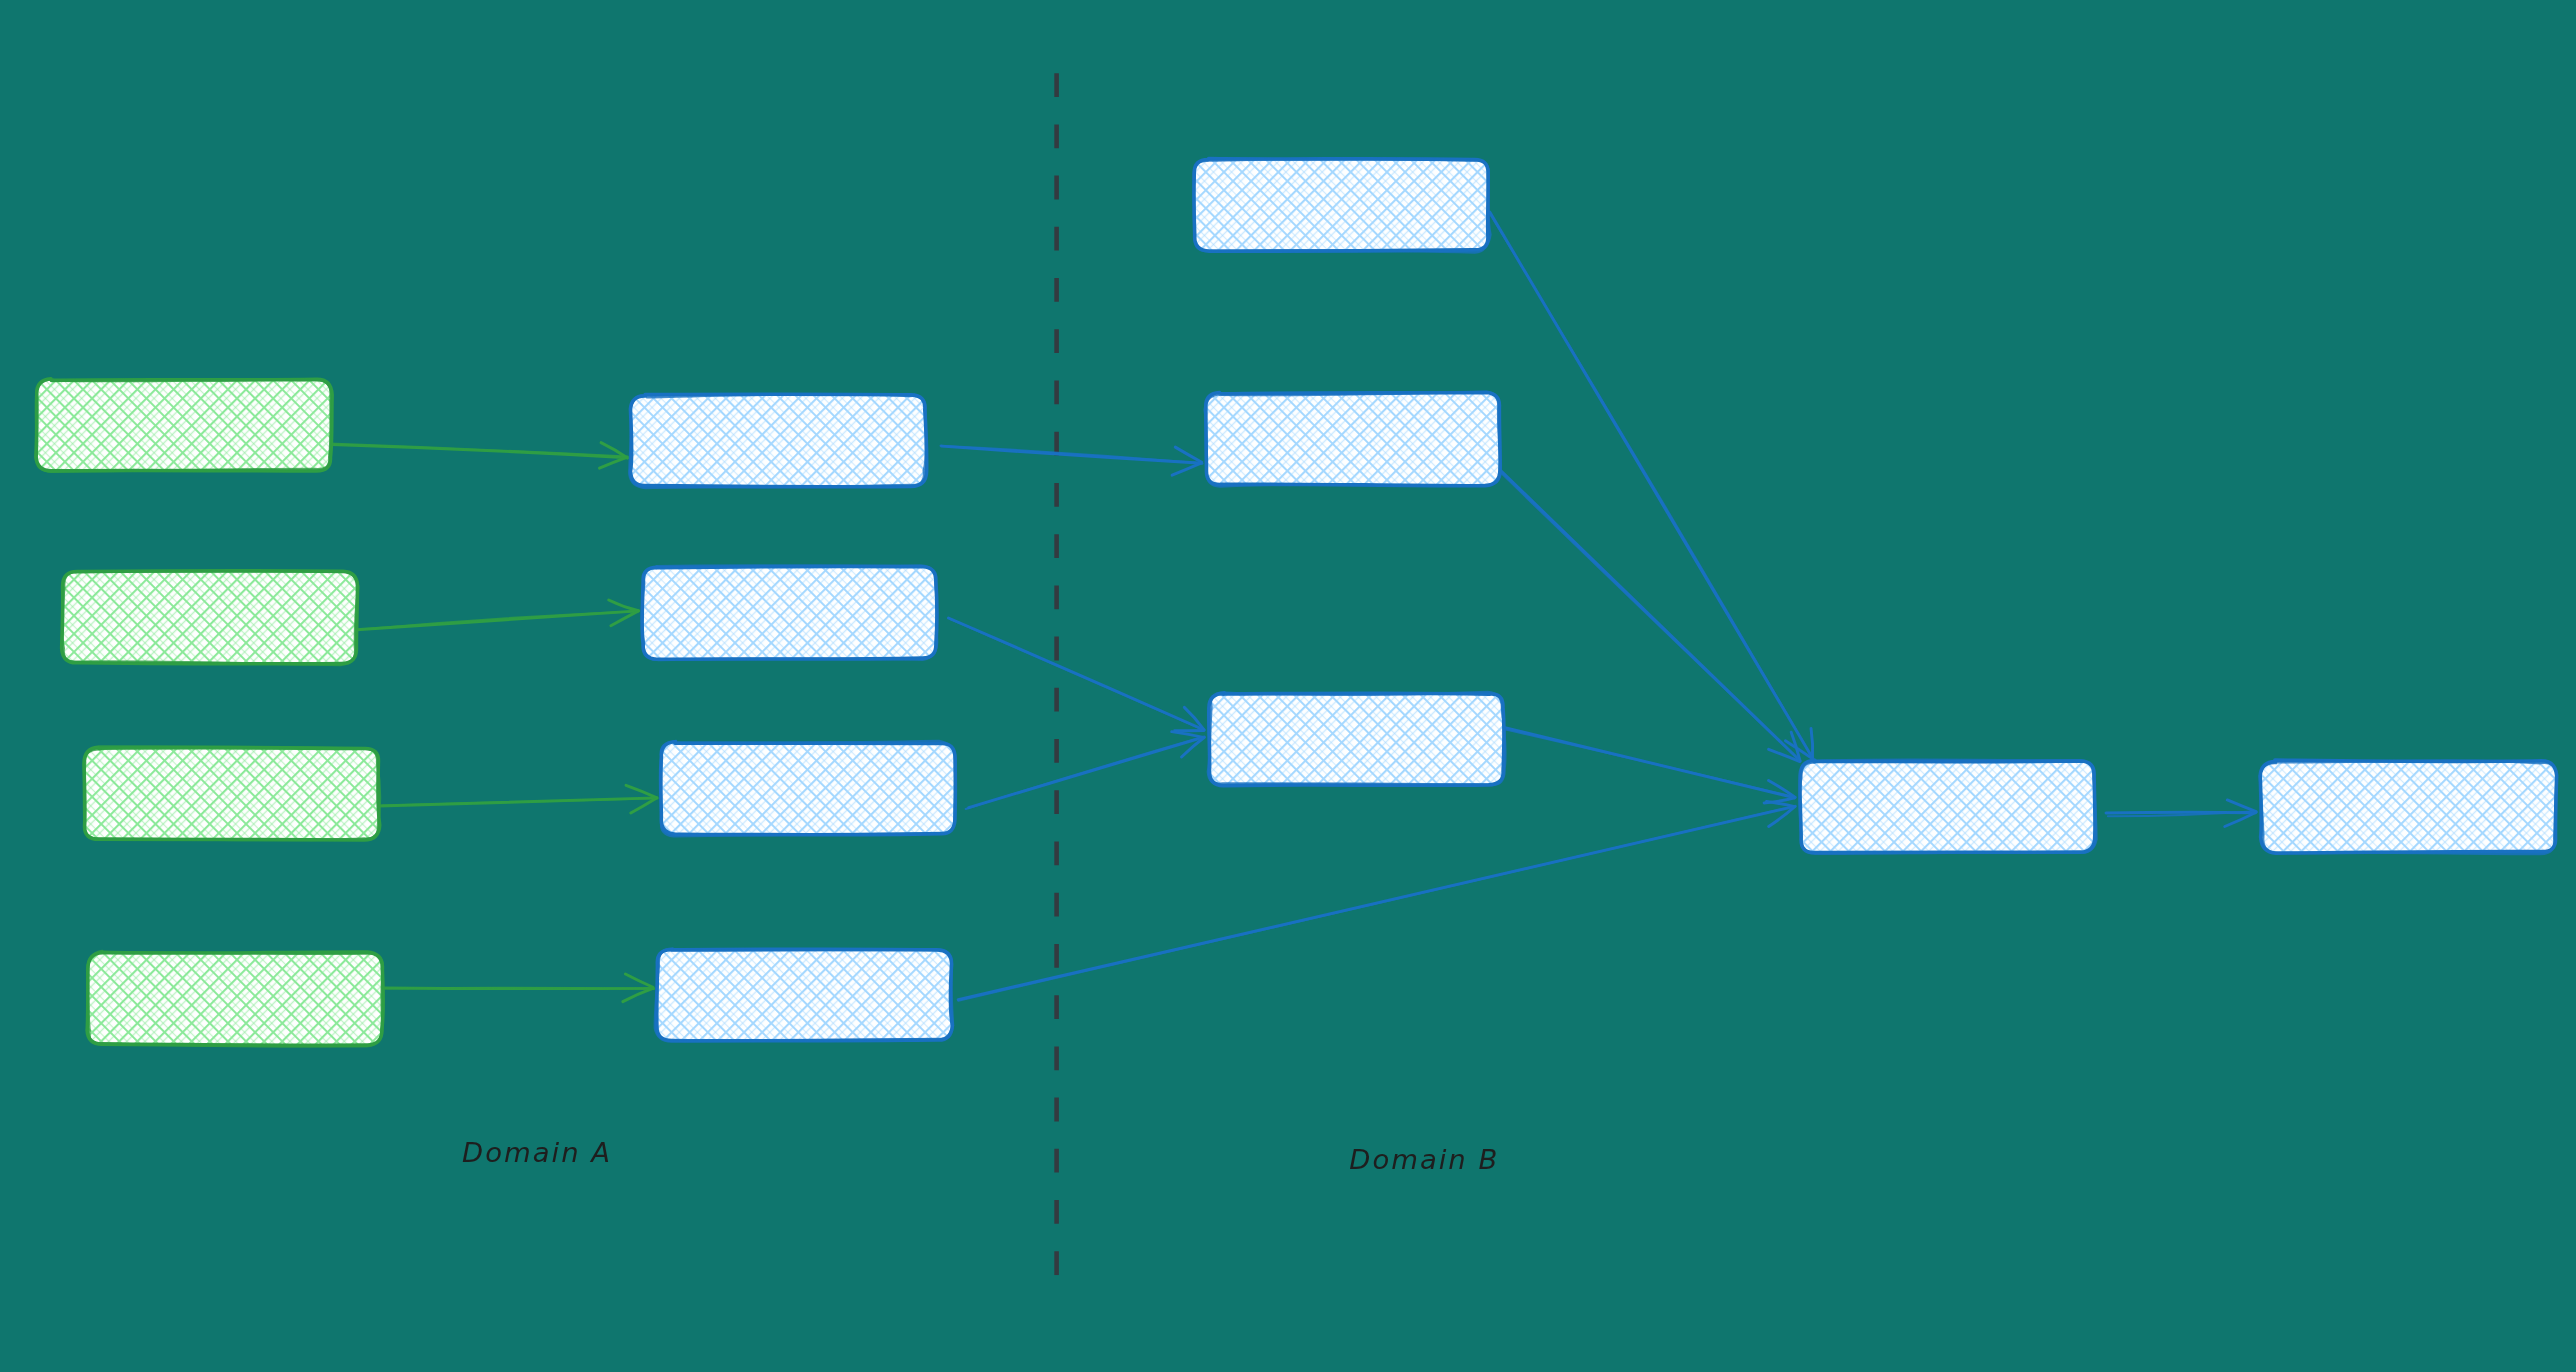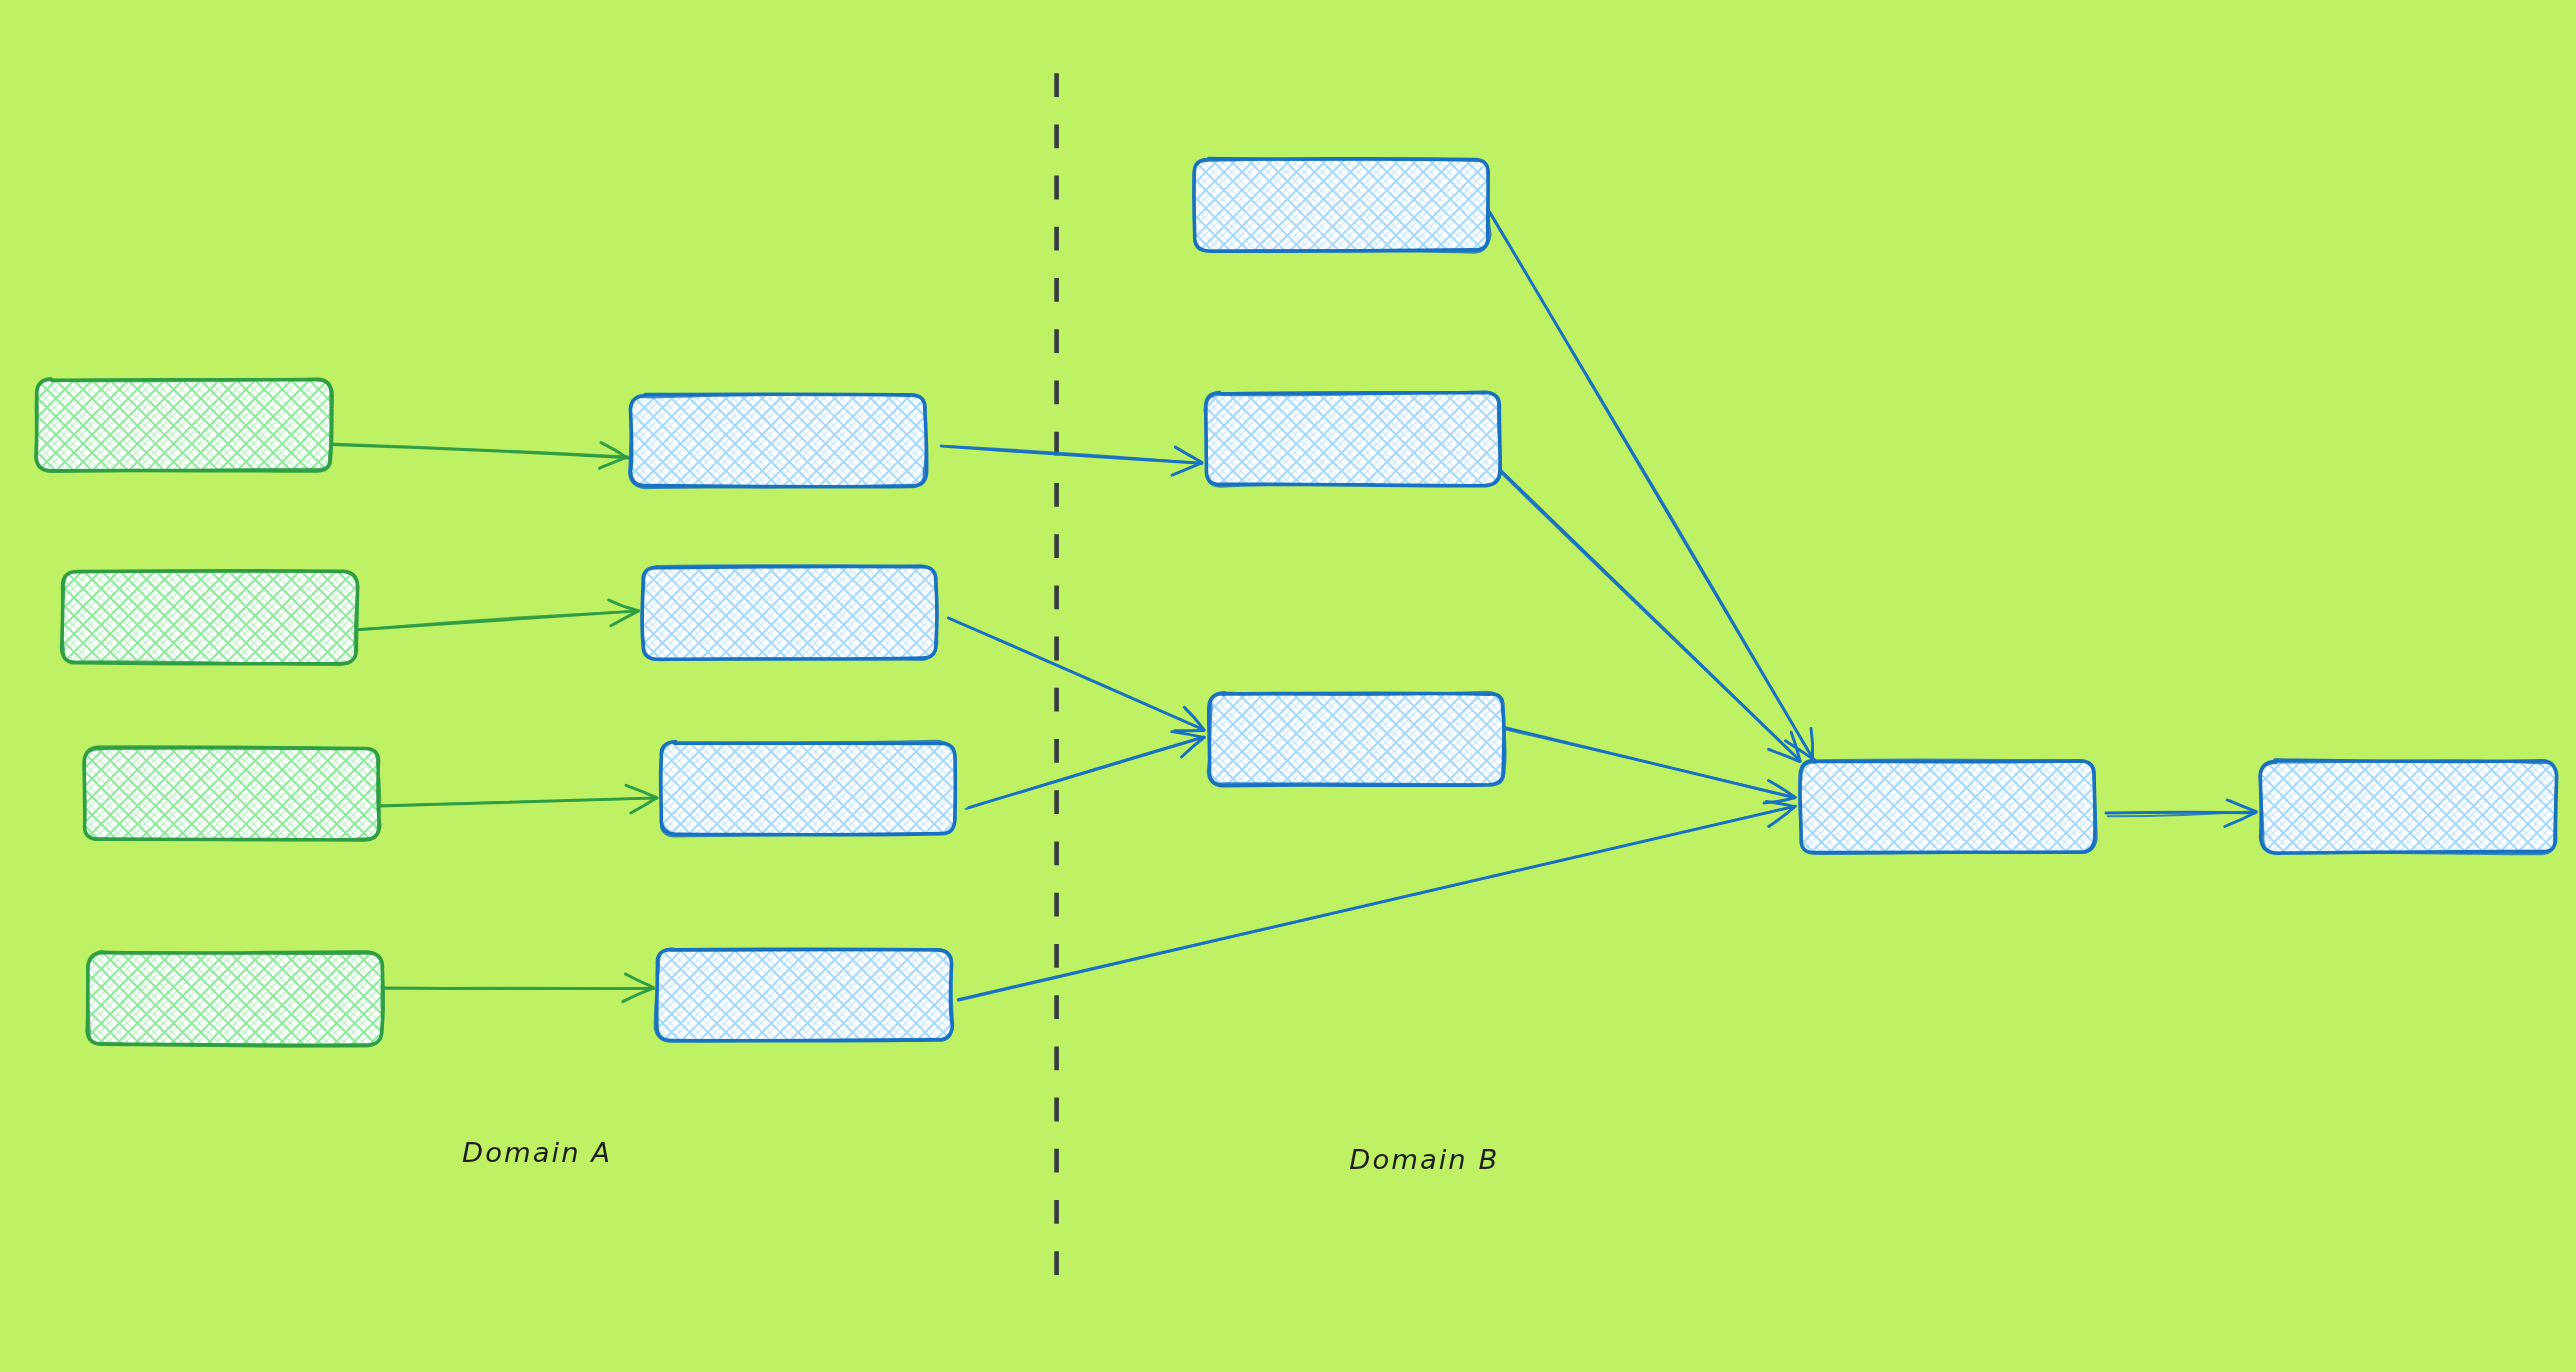--- a/index.html
+++ b/index.html
@@ -11,21 +11,21 @@
   body {
     width: 2576px;
     height: 1372px;
     font-family: "DejaVu Sans", sans-serif;
     overflow: hidden;
   }
   #canvas-root {
     position: relative;
     width: 2576px;
     height: 1372px;
-    background: #bef264;
+    background: #0f766e;
   }
   svg#diagram {
     display: block;
     width: 2576px;
     height: 1372px;
   }
   .node-outline {
     fill: none;
     stroke-linecap: round;
     stroke-linejoin: round;

